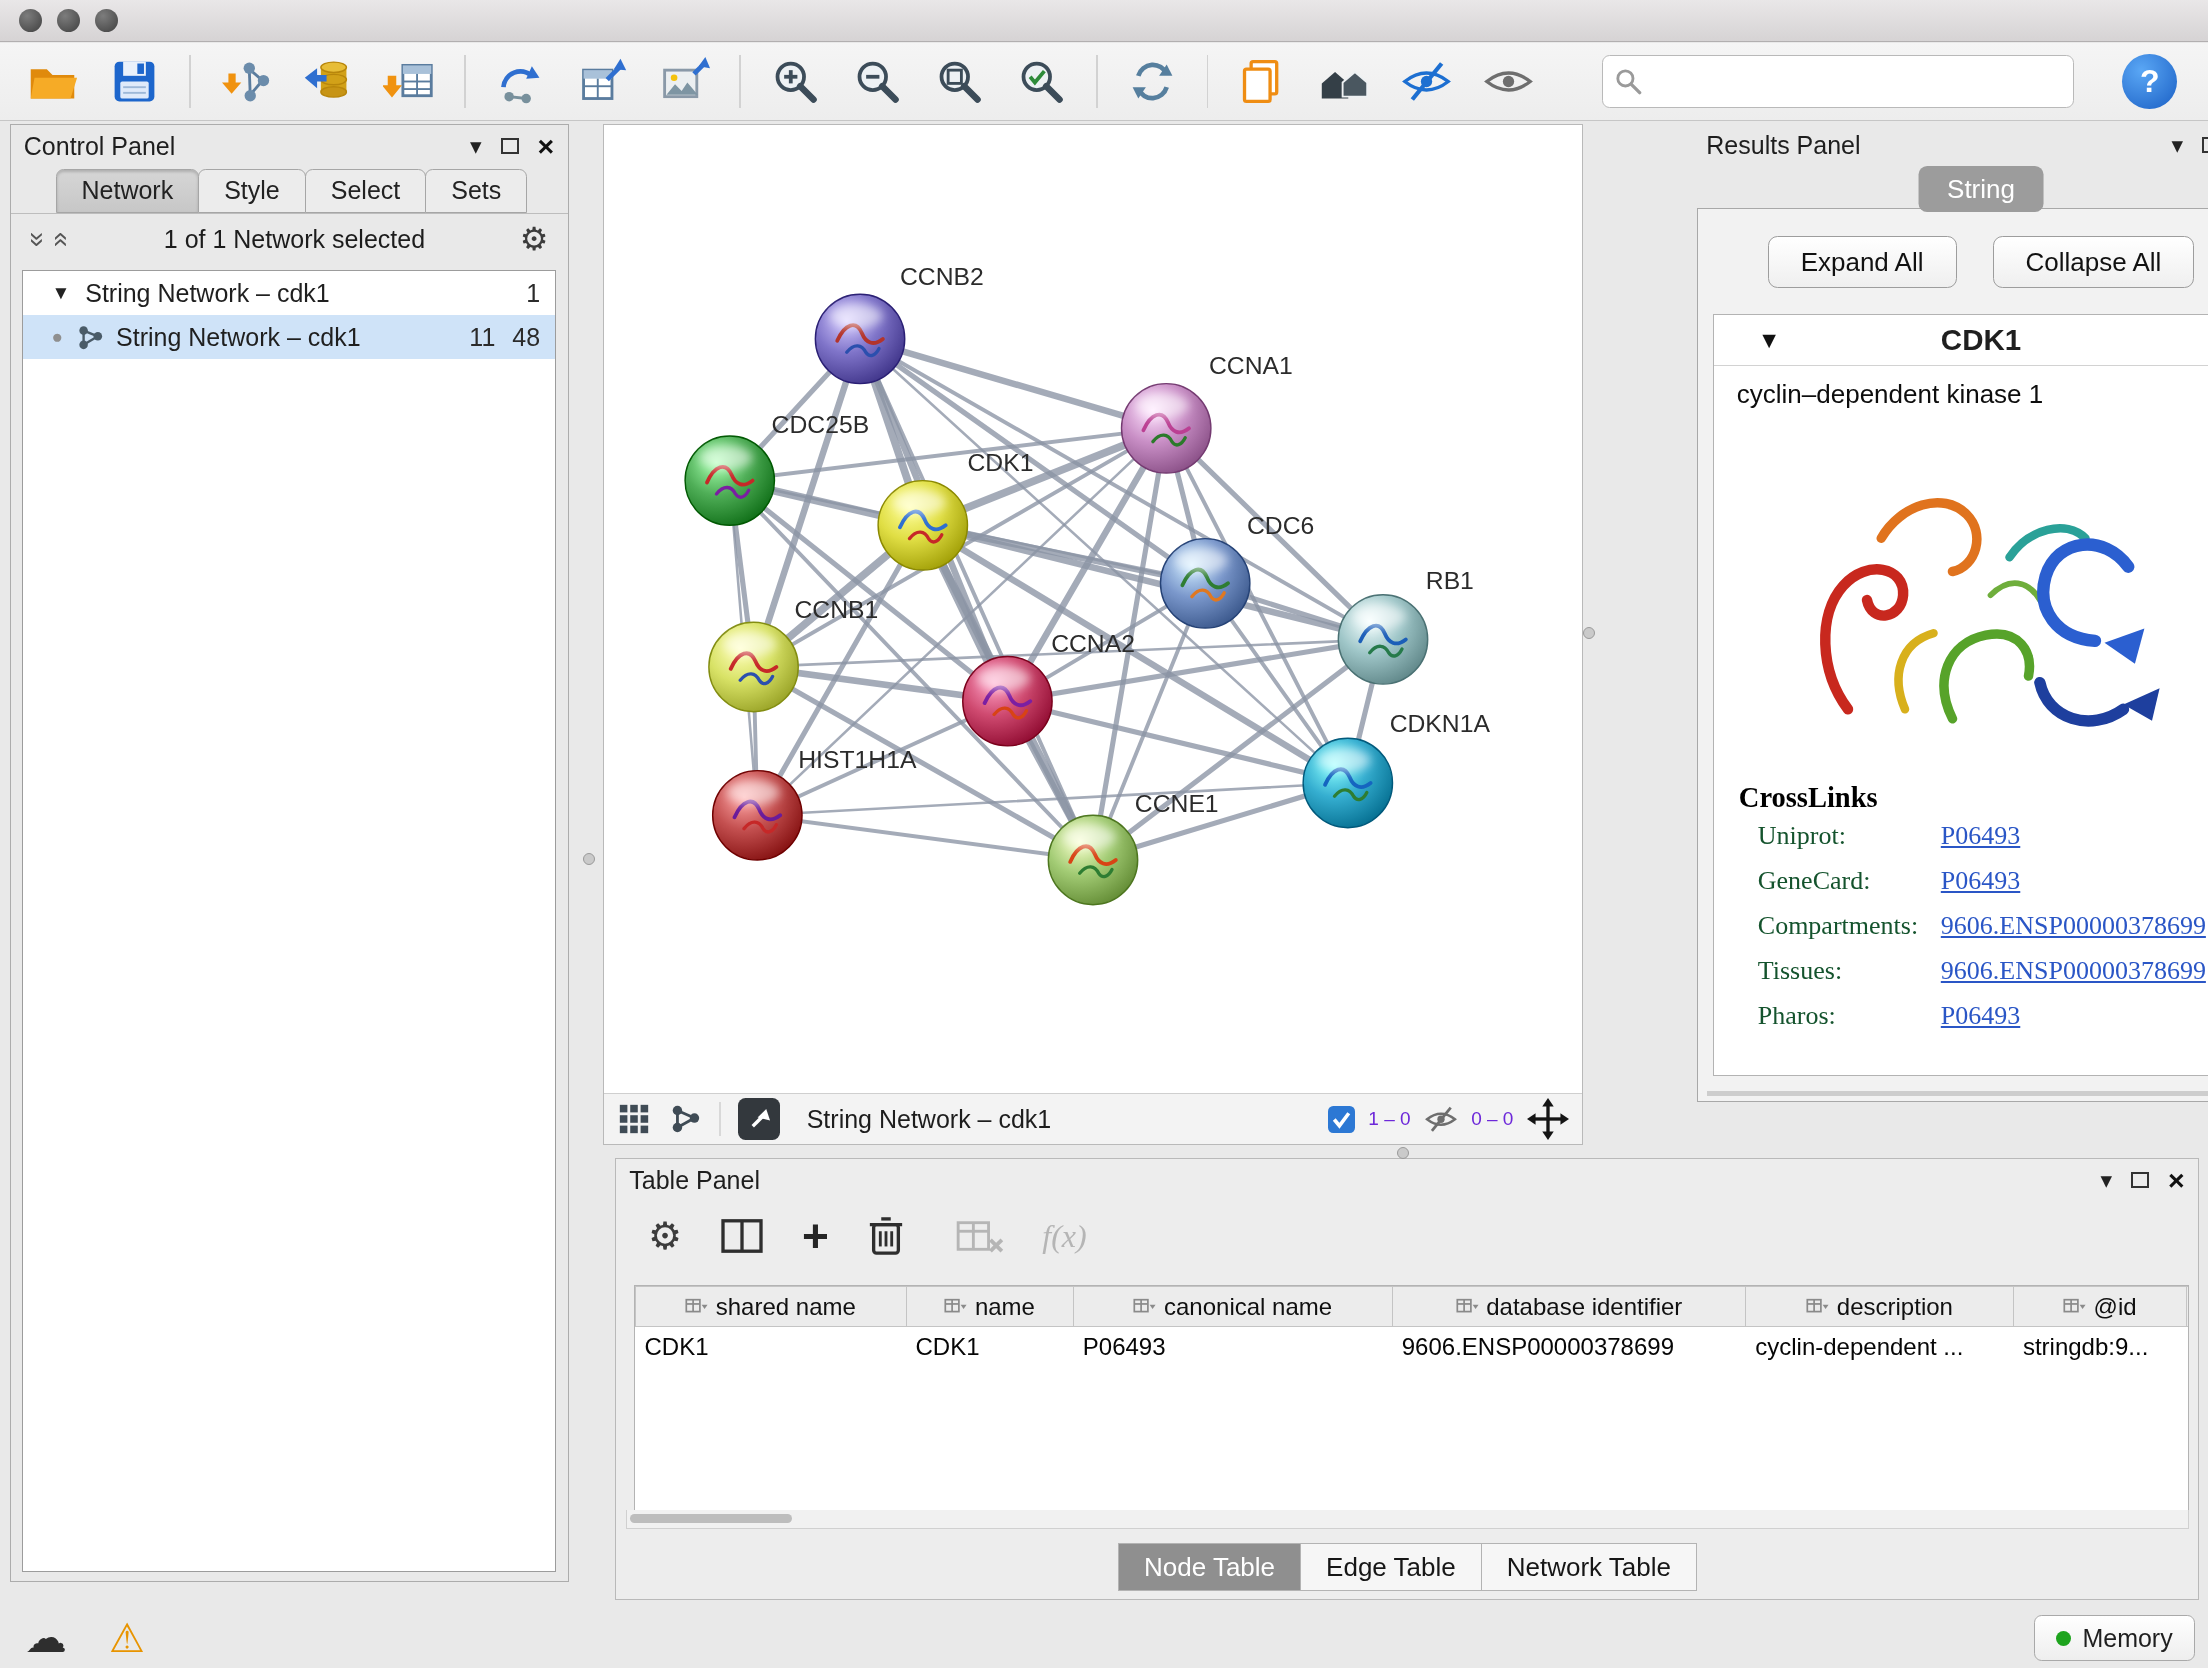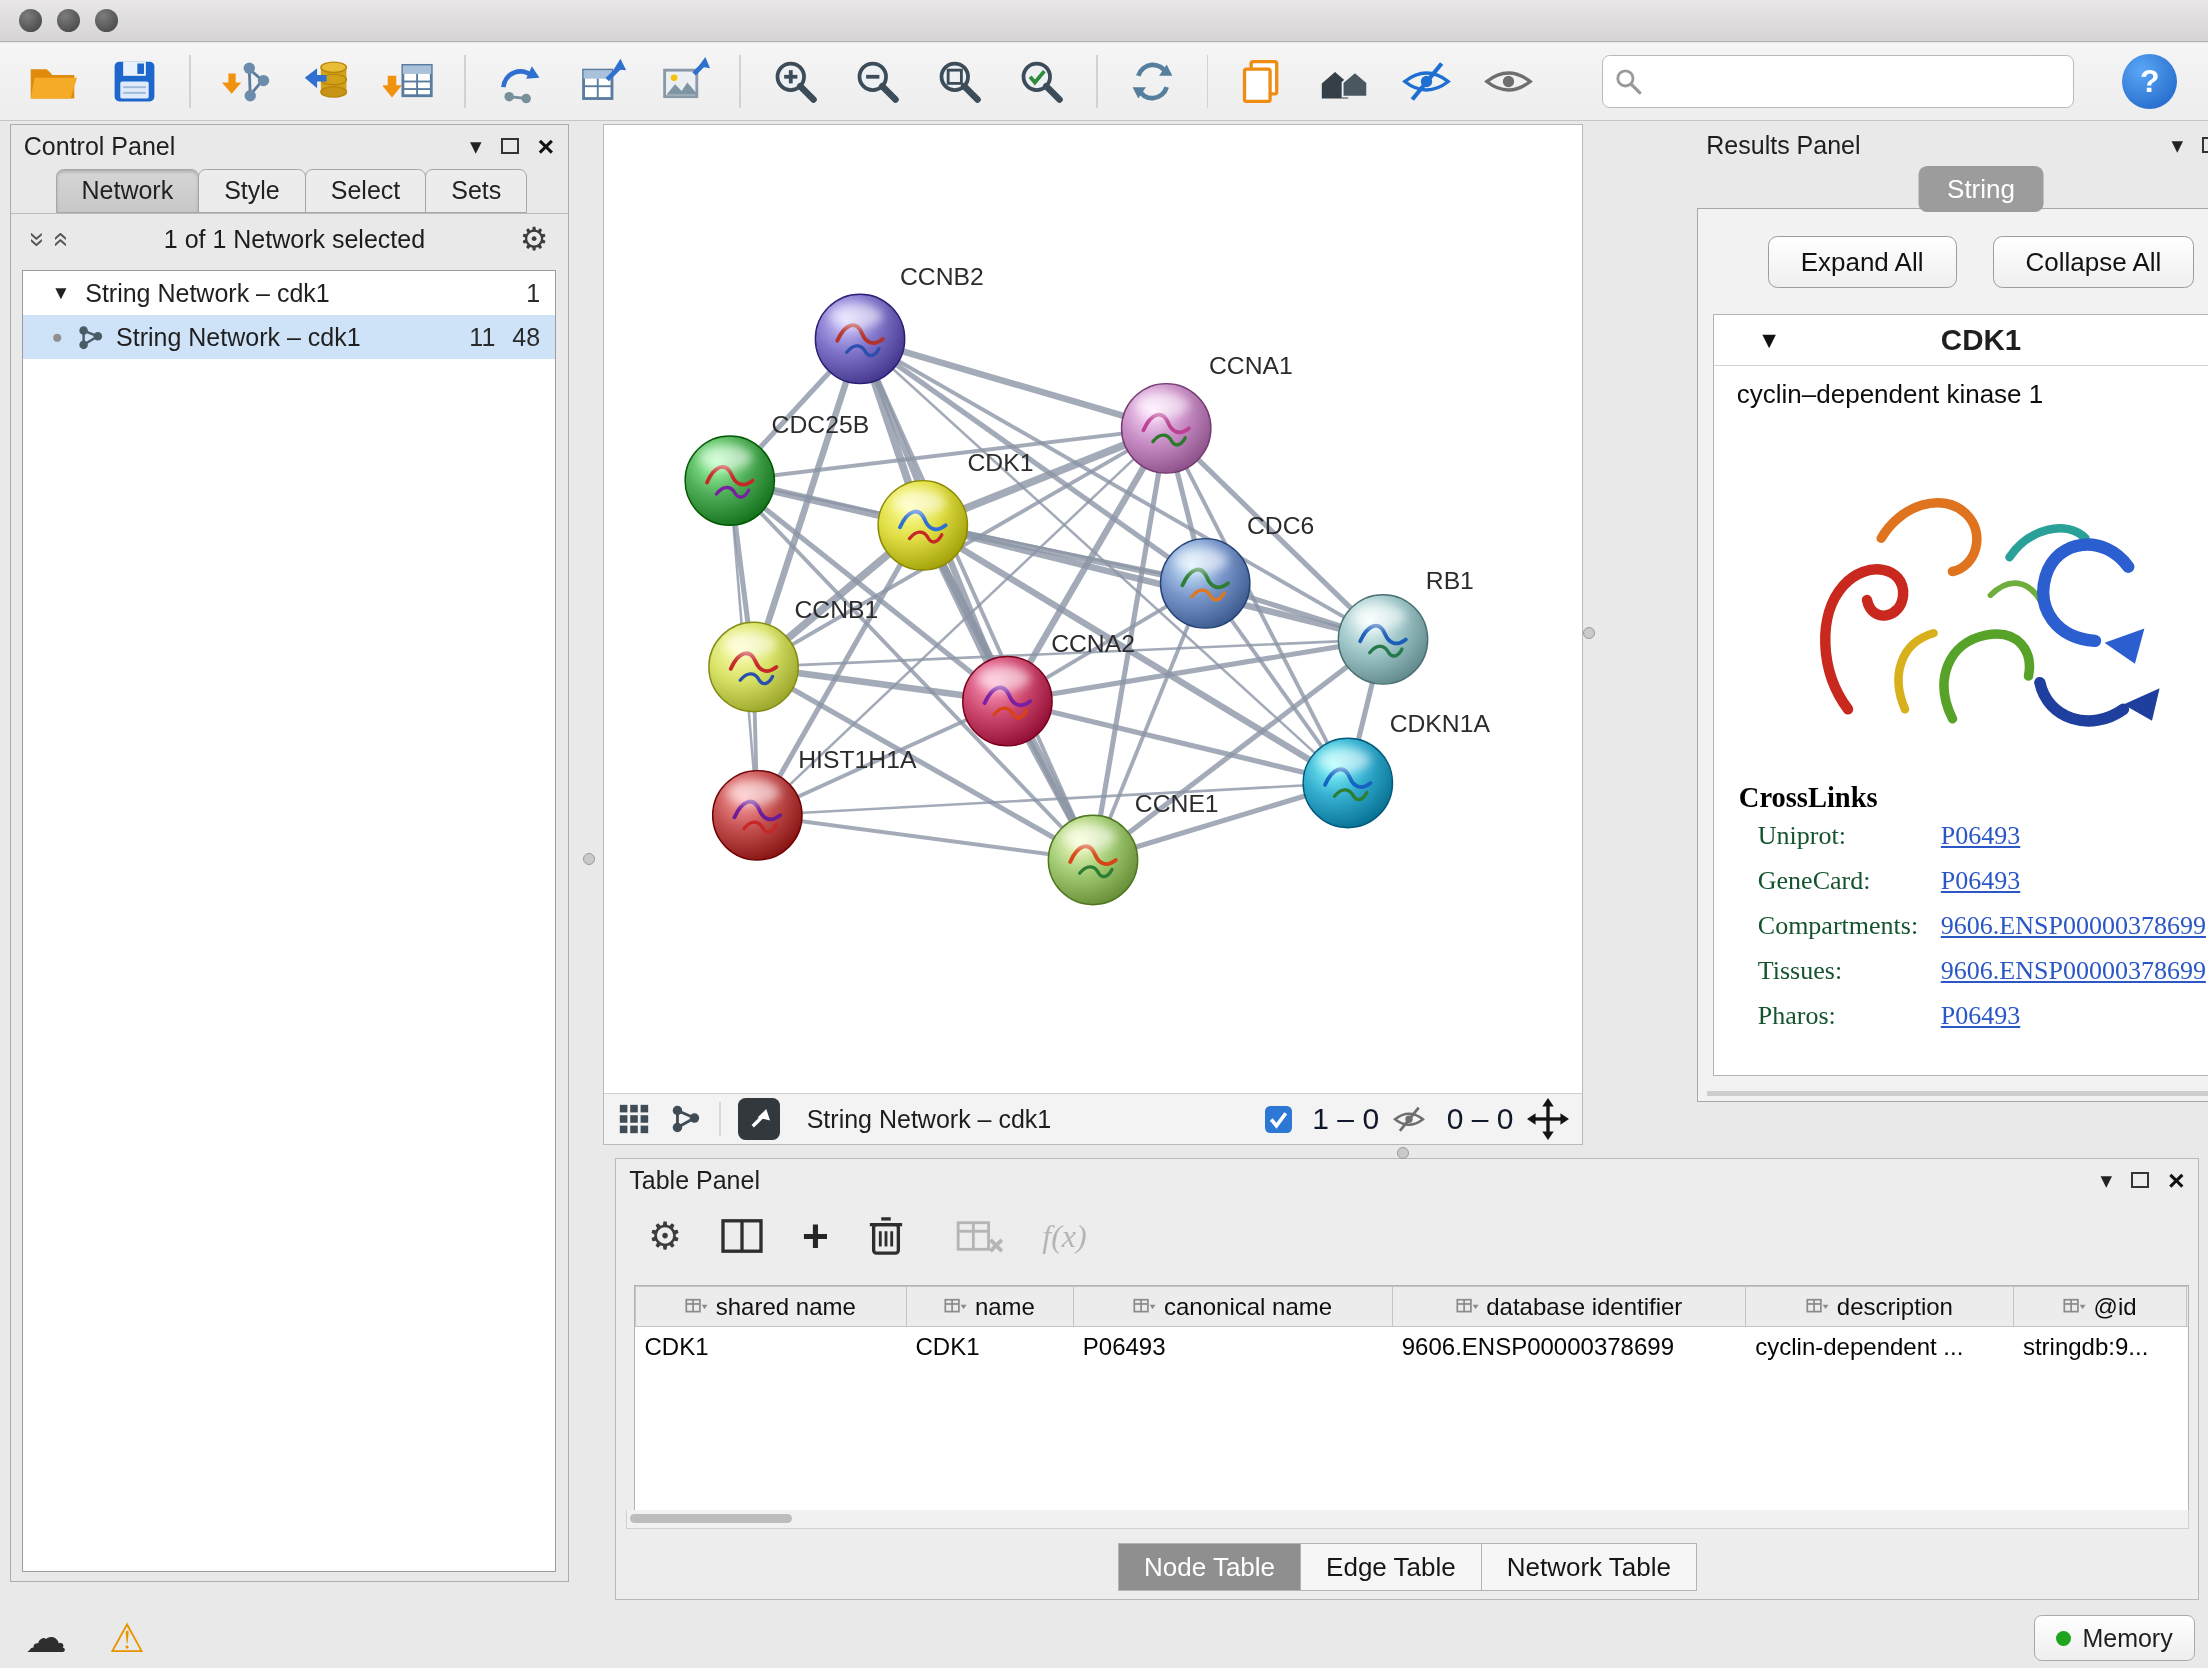--- a/index.html
+++ b/index.html
@@ -67,21 +67,21 @@
   .tree-count { color:#2b2b2b; margin-left:17px; }
   
   .network-panel { position:absolute; left:603px; top:124px; width:980px; height:1021px;
     border:1px solid #b9b9b9; background:#fff;padding-left:37px; }
   .net-canvas { position:absolute; left:0; top:0; width:978px; height:967px; background:#fff; }
   .net-status { position:absolute; left:0; bottom:0; width:978px; height:51px;
     background:#f3f3f3; border-top:1px solid #cfcfcf; display:flex; align-items:center;
     padding:0 13.3px; gap:17px; }
   .ns-text { font-size:25px; color:#1d1d1d; margin-left:9.5px; }
   .ns-right { margin-left:auto; display:flex; align-items:center; gap:13.3px; }
-  .ns-count { font-size:30px; color:#0f172a;margin-left:7px; }
+  .ns-count { font-size:19px; color:#6d28d9; }
   .birdseye-btn { width:42px; height:42px; border-radius:7.6px; background:#33383d;
     display:flex; align-items:center; justify-content:center; }
   .ns-sep { width:1.9px; height:34px; background:#d8d8d8; }
   
   .results-panel { position:absolute; left:1693px; top:124px; width:576px; height:1035px; }
   .rp-pill { position:absolute; left:50%; transform:translateX(-50%); top:42px; z-index:2;
     background:#9c9c9c; color:#fff; font-size:26px; padding:7.6px 28.5px; border-radius:8.6px; }
   .rp-box { position:absolute; left:3.8px; right:3.8px; top:84px; height:894px;
     border:1.9px solid #a8a8a8; background:#f2f2f2; }
   .rp-buttons { display:flex; justify-content:center; gap:36px; margin-top:27px; }

